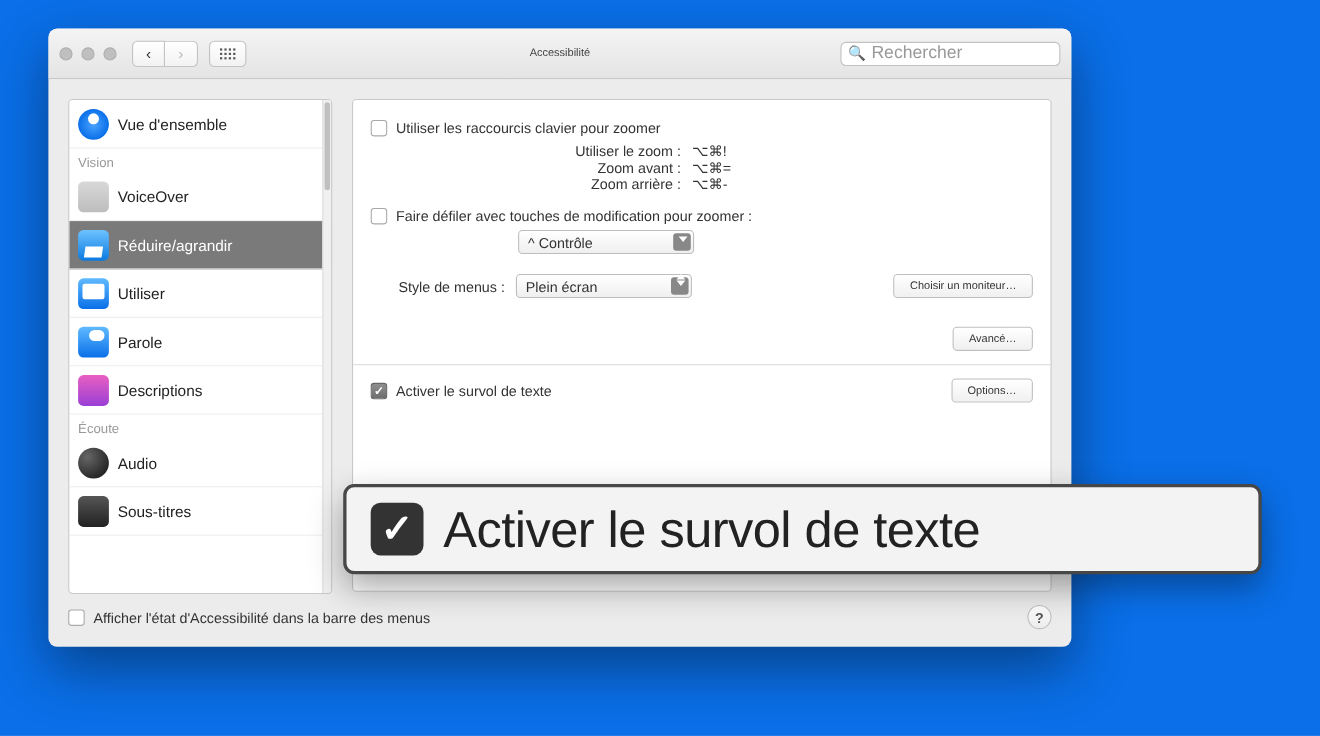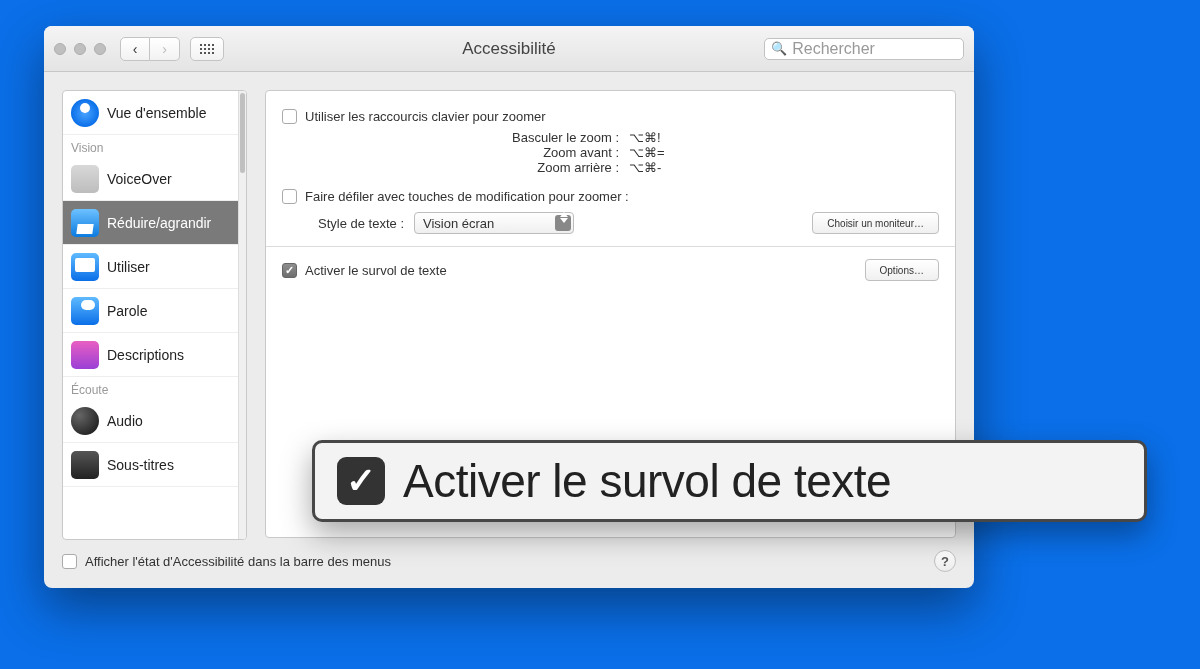--- a/index.html
+++ b/index.html
@@ -56,41 +56,41 @@
   display: grid;
   grid-template-columns: repeat(4, 2px);
   grid-auto-rows: 2px;
   gap: 2px;
 }
 .grid-icon span { background: #555; width: 2px; height: 2px; }
 .title {
   position: absolute;
   left: 50%;
   transform: translateX(-50%);
-  font-size: 17px;
+  font-size: 10px;
   color: #444;
 }
 .search {
   margin-left: auto;
   width: 200px; height: 22px;
   background: #fff;
   border: 1px solid #c2c2c2;
   border-radius: 5px;
   display: flex; align-items: center;
   padding: 0 6px; gap: 5px;
   color: #888;
 }
 .search input {
   border: none; outline: none; flex: 1;
   font-size: 16px; background: transparent; color: #333;
 }
 .search input::placeholder { color: #999; }
 .content { display: flex; padding: 18px 18px 0 18px; gap: 18px; }
 .sidebar {
-  width: 185px;
+  width: 240px;
   background: #fff;
   border: 1px solid #c9c9c9;
   border-radius: 4px;
   overflow: hidden;
   position: relative;
 }
 .sidebar-scroll { height: 448px; overflow: hidden; position: relative; }
 .sb-item {
   display: flex; align-items: center;
   height: 44px;
@@ -308,48 +308,57 @@
       </div>
     </div>
 
     <div class="main">
       <div class="row">
         <div class="cbox"></div>
         <span>Utiliser les raccourcis clavier pour zoomer</span>
       </div>
       <div class="shortcuts">
         <div class="line">
-          <span class="label">Basculer le zoom :</span>
+          <span class="label">Utiliser le zoom :</span>
           <span class="keys">⌥⌘!</span>
         </div>
         <div class="line">
           <span class="label">Zoom avant :</span>
           <span class="keys">⌥⌘=</span>
         </div>
         <div class="line">
           <span class="label">Zoom arrière :</span>
           <span class="keys">⌥⌘-</span>
         </div>
       </div>
 
       <div class="row">
         <div class="cbox"></div>
         <span>Faire défiler avec touches de modification pour zoomer :</span>
       </div>
+      <div class="fieldrow" style="padding-left:134px; margin-top:2px; margin-bottom:18px;">
+        <div class="select" style="width:160px;">
+          <span>^ Contrôle</span>
+          <span class="caret"></span>
+        </div>
+      </div>
 
       <div class="fieldrow">
-        <span class="lbl">Style de texte :</span>
+        <span class="lbl">Style de menus :</span>
         <div class="select dual" style="width:160px;">
-          <span>Vision écran</span>
+          <span>Plein écran</span>
           <span class="caret"></span>
         </div>
         <div class="spacer"></div>
         <div class="btn">Choisir un moniteur…</div>
       </div>
 
+      <div class="fieldrow" style="justify-content:flex-end; margin-top:26px;">
+        <div class="btn">Avancé…</div>
+      </div>
 
       <hr class="hr">
 
       <div class="row">
         <div class="cbox checked"></div>
         <span>Activer le survol de texte</span>
         <div class="spacer"></div>
         <div class="btn">Options…</div>
       </div>
     </div>

